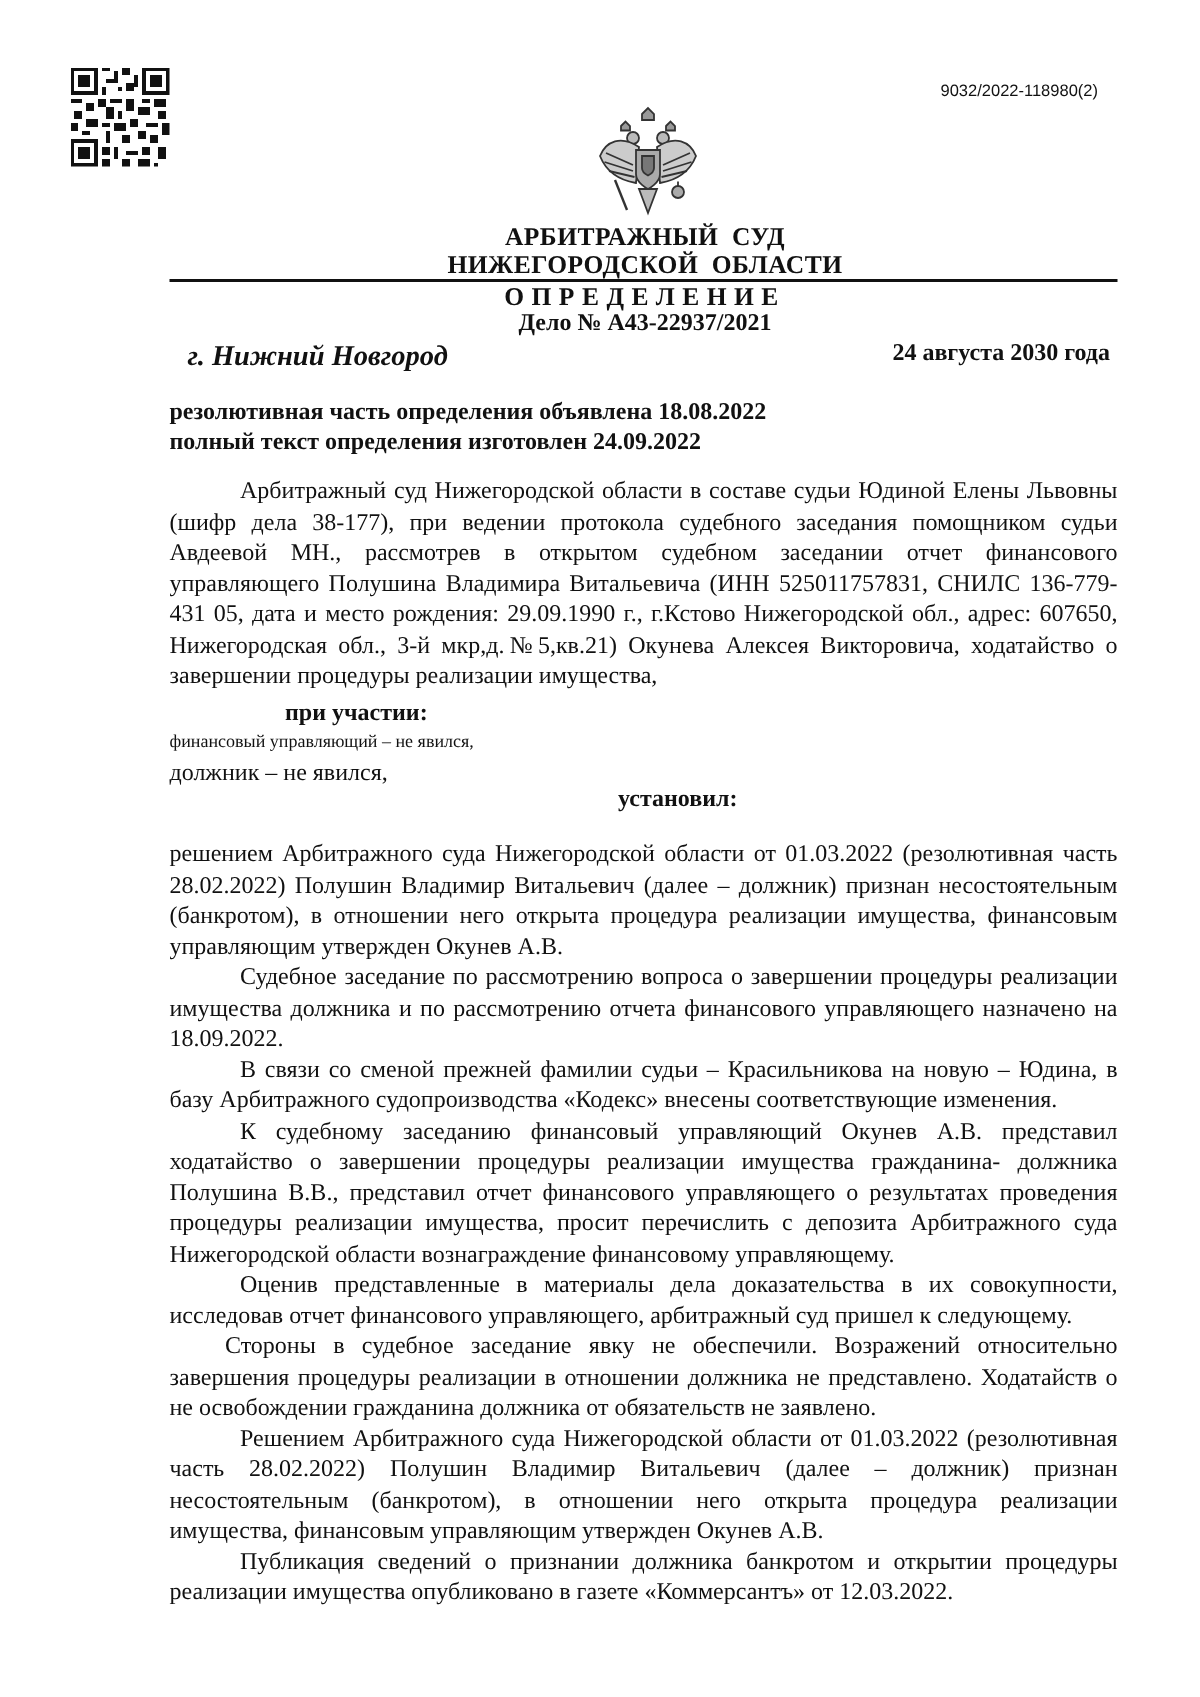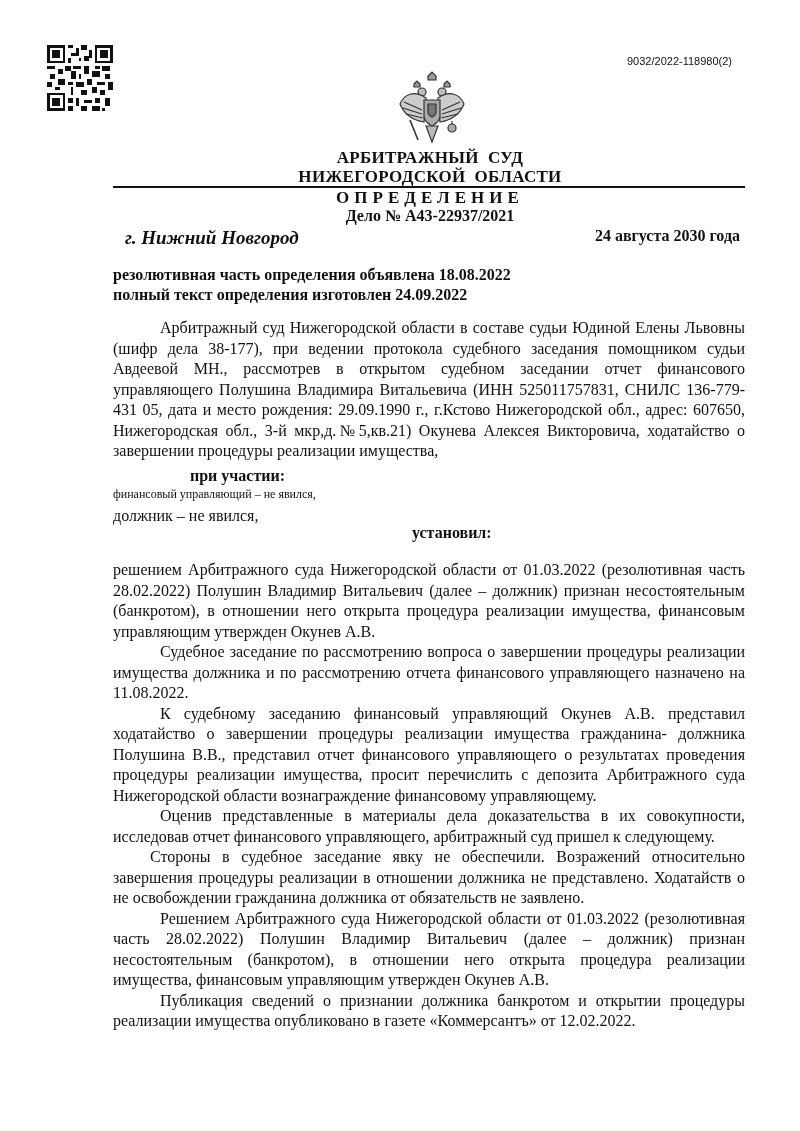--- a/index.html
+++ b/index.html
@@ -135,19 +135,20 @@
 </div>
 
 <div class="part-head">при участии:</div>
 <div class="part1">финансовый управляющий – не явился,</div>
 <div class="part2">должник – не явился,</div>
 
 <div class="established">установил:</div>
 
 <div class="body main">
   <p class="p">решением Арбитражного суда Нижегородской области от 01.03.2022 (резолютивная часть 28.02.2022) Полушин Владимир Витальевич (далее – должник) признан несостоятельным (банкротом), в отношении него открыта процедура реализации имущества, финансовым управляющим утвержден Окунев А.В.</p>
-  <p class="p indent">Судебное заседание по рассмотрению вопроса о завершении процедуры реализации имущества должника и по рассмотрению отчета финансового управляющего назначено на 11.08.2022.</p>
+  <p class="p indent">Судебное заседание по рассмотрению вопроса о завершении процедуры реализации имущества должника и по рассмотрению отчета финансового управляющего назначено на 18.09.2022.</p>
+  <p class="p indent">В  связи со сменой прежней фамилии судьи – Красильникова на новую – Юдина, в базу Арбитражного судопроизводства «Кодекс» внесены соответствующие изменения.</p>
   <p class="p indent">К судебному заседанию финансовый управляющий Окунев А.В. представил ходатайство о завершении процедуры реализации имущества гражданина- должника Полушина В.В., представил отчет финансового управляющего о результатах проведения процедуры реализации имущества, просит перечислить с депозита Арбитражного суда Нижегородской области вознаграждение финансовому управляющему.</p>
   <p class="p indent">Оценив представленные в материалы дела доказательства в их совокупности, исследовав отчет финансового управляющего, арбитражный суд пришел к следующему.</p>
   <p class="p indent2">Стороны в судебное заседание явку не обеспечили. Возражений относительно завершения процедуры реализации в отношении должника не представлено. Ходатайств о не освобождении гражданина должника от обязательств не заявлено.</p>
   <p class="p indent">Решением Арбитражного суда Нижегородской области от 01.03.2022 (резолютивная часть 28.02.2022) Полушин Владимир Витальевич (далее – должник) признан несостоятельным (банкротом), в отношении него открыта процедура реализации имущества, финансовым управляющим утвержден Окунев А.В.</p>
-  <p class="p indent">Публикация сведений о признании должника банкротом и открытии процедуры реализации имущества опубликовано в газете «Коммерсантъ» от 12.02.2022.</p>
+  <p class="p indent">Публикация сведений о признании должника банкротом и открытии процедуры реализации имущества опубликовано в газете «Коммерсантъ» от 12.03.2022.</p>
 </div>
 
 </body></html>

